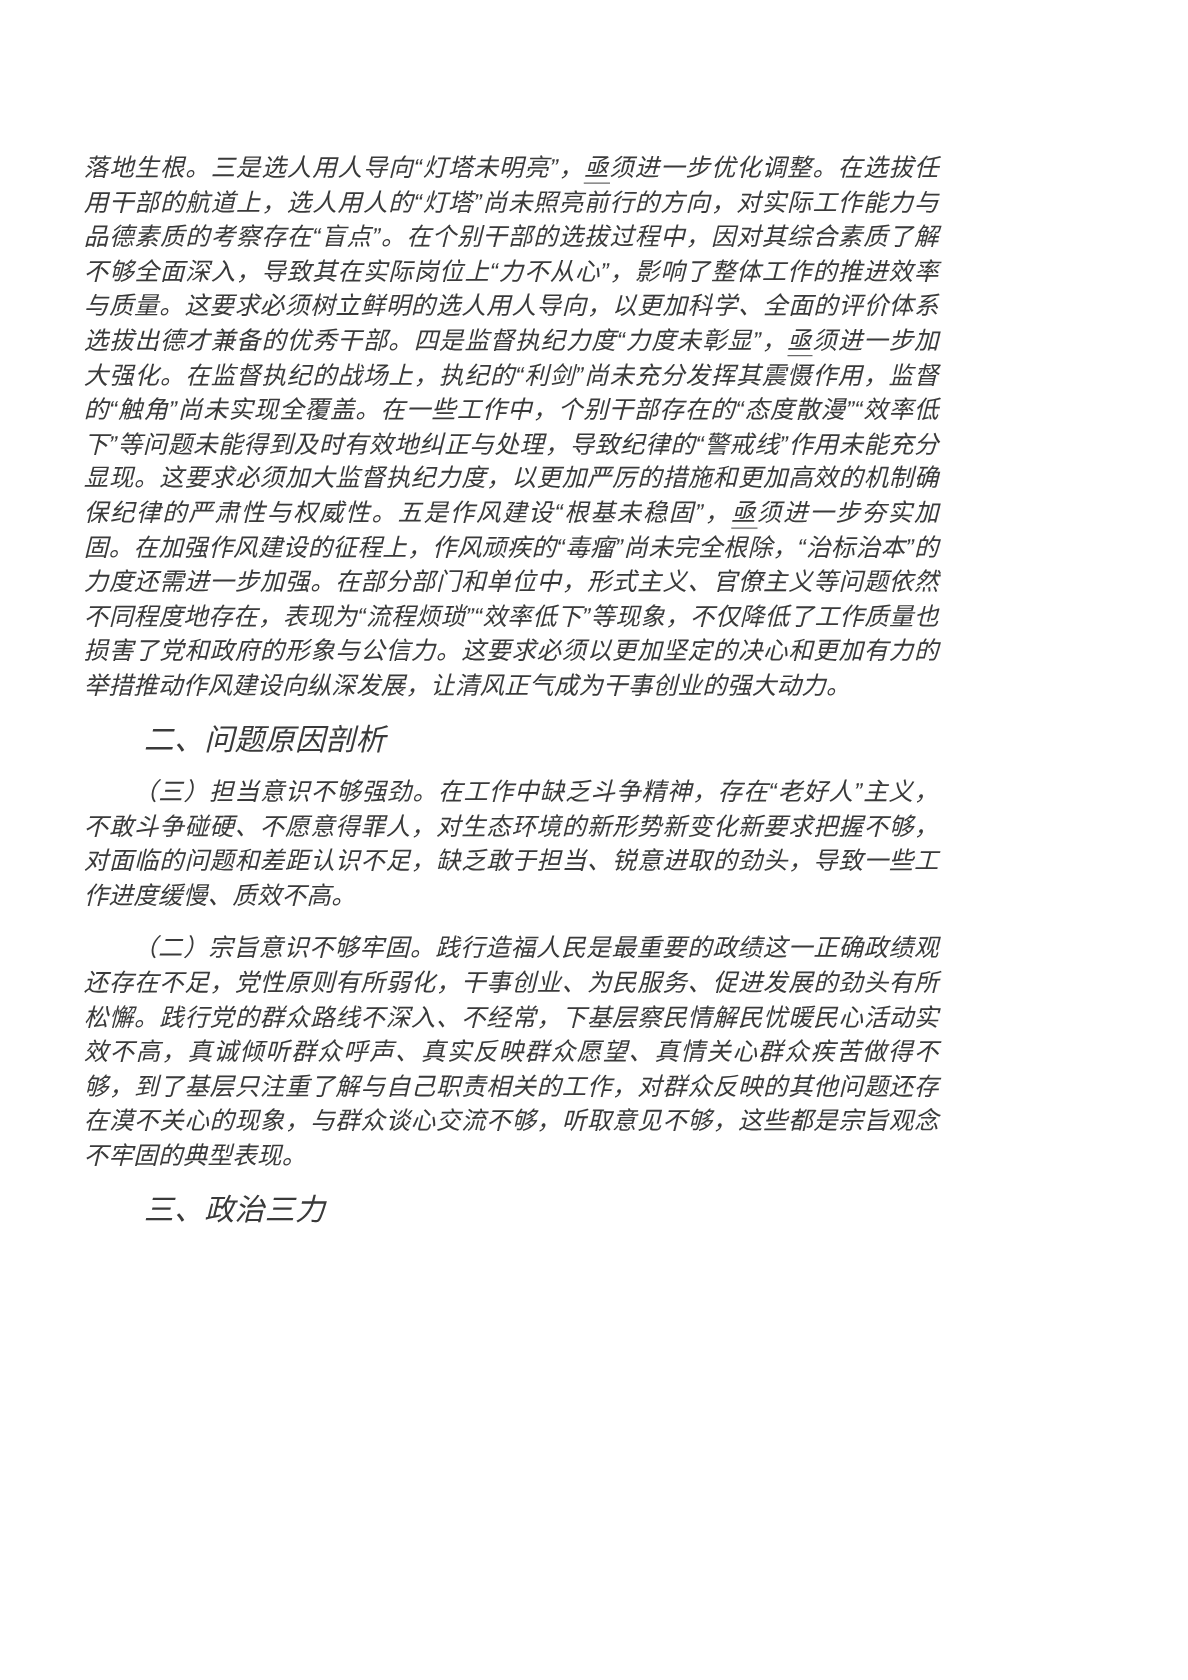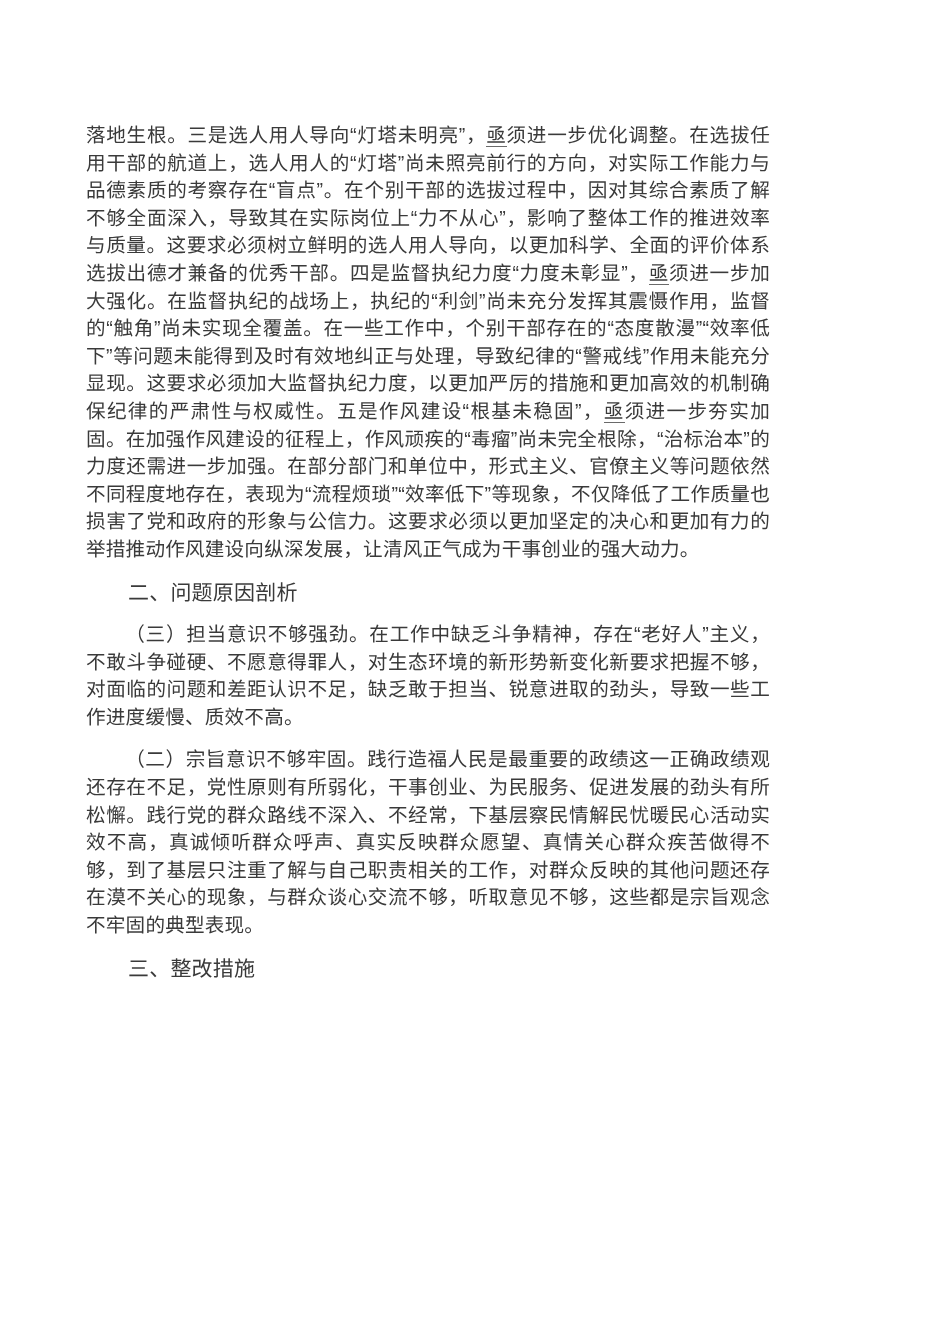--- a/index.html
+++ b/index.html
@@ -15,21 +15,22 @@
     color: #3a3a3a;
     overflow: hidden;
   }
 
   .page {
     position: relative;
     width: 950px;
     height: 1344px;
     background: #ffffff;
     box-sizing: border-box;
-    padding: 122px 133px 0 86px;
+    padding: 122px 133px 0 67px;
+    font-style: italic;
   }
 
   .doc-body {
     width: 684px;
   }
 
   
   .para {
     margin: 0 0 15px 0;
     font-size: 19.6px;
@@ -43,21 +44,21 @@
   }
 
   
   .para.first {
     text-indent: 0;
   }
 
   
   .heading {
     margin: 0 0 15px 0;
-    font-size: 21px;
+    font-size: 24px;
     line-height: 27.6px;
     text-align: left;
     text-indent: 2em;
     letter-spacing: 0.2px;
     color: #3a3a3a;
   }
 
   
   .marked {
     border-bottom: 1px solid #6a6a6a;
@@ -67,15 +68,15 @@
 </head>
 <body>
 
 <div class="page">
   <div class="doc-body" id="doc-body">
 
   <p class="para first">落地生根。三是选人用人导向“灯塔未明亮”，<span class="marked">亟</span>须进一步优化调整。在选拔任用干部的航道上，选人用人的“灯塔”尚未照亮前行的方向，对实际工作能力与品德素质的考察存在“盲点”。在个别干部的选拔过程中，因对其综合素质了解不够全面深入，导致其在实际岗位上“力不从心”，影响了整体工作的推进效率与质量。这要求必须树立鲜明的选人用人导向，以更加科学、全面的评价体系选拔出德才兼备的优秀干部。四是监督执纪力度“力度未彰显”，<span class="marked">亟</span>须进一步加大强化。在监督执纪的战场上，执纪的“利剑”尚未充分发挥其震慑作用，监督的“触角”尚未实现全覆盖。在一些工作中，个别干部存在的“态度散漫”“效率低下”等问题未能得到及时有效地纠正与处理，导致纪律的“警戒线”作用未能充分显现。这要求必须加大监督执纪力度，以更加严厉的措施和更加高效的机制确保纪律的严肃性与权威性。五是作风建设“根基未稳固”，<span class="marked">亟</span>须进一步夯实加固。在加强作风建设的征程上，作风顽疾的“毒瘤”尚未完全根除，“治标治本”的力度还需进一步加强。在部分部门和单位中，形式主义、官僚主义等问题依然不同程度地存在，表现为“流程烦琐”“效率低下”等现象，不仅降低了工作质量也损害了党和政府的形象与公信力。这要求必须以更加坚定的决心和更加有力的举措推动作风建设向纵深发展，让清风正气成为干事创业的强大动力。</p>
       <p class="heading">二、问题原因剖析</p>
       <p class="para">（三）担当意识不够强劲。在工作中缺乏斗争精神，存在“老好人”主义，不敢斗争碰硬、不愿意得罪人，对生态环境的新形势新变化新要求把握不够，对面临的问题和差距认识不足，缺乏敢于担当、锐意进取的劲头，导致一些工作进度缓慢、质效不高。</p>
       <p class="para">（二）宗旨意识不够牢固。践行造福人民是最重要的政绩这一正确政绩观还存在不足，党性原则有所弱化，干事创业、为民服务、促进发展的劲头有所松懈。践行党的群众路线不深入、不经常，下基层察民情解民忧暖民心活动实效不高，真诚倾听群众呼声、真实反映群众愿望、真情关心群众疾苦做得不够，到了基层只注重了解与自己职责相关的工作，对群众反映的其他问题还存在漠不关心的现象，与群众谈心交流不够，听取意见不够，这些都是宗旨观念不牢固的典型表现。</p>
-      <p class="heading">三、整改措施</p>
+      <p class="heading">三、政治三力</p>
     </div>
 </div>
 
 </body></html>

